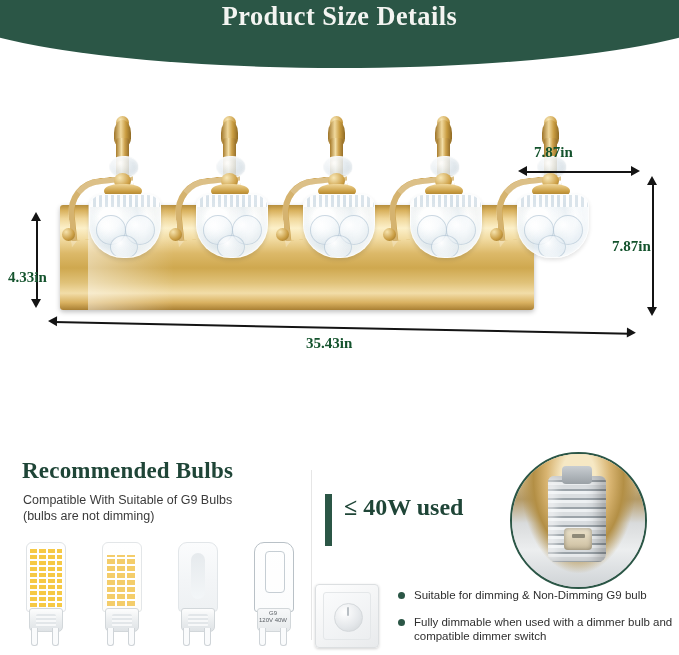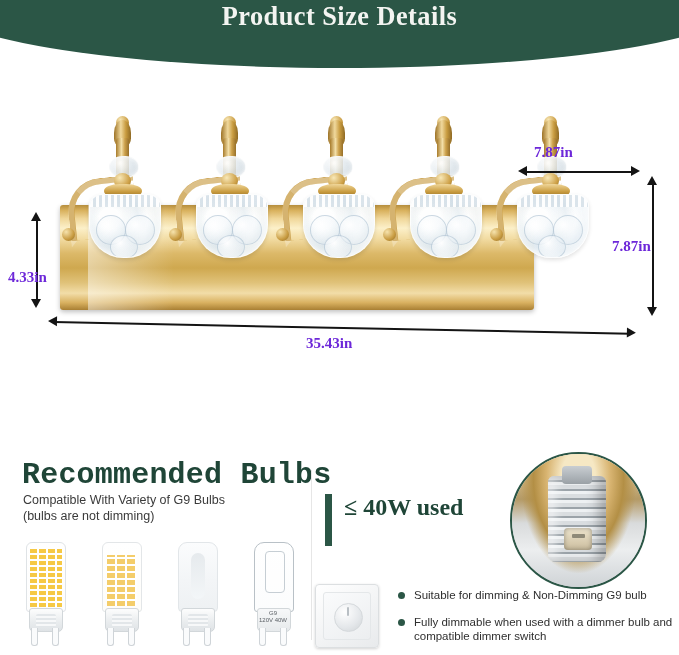--- a/index.html
+++ b/index.html
@@ -127,21 +127,21 @@
     background:radial-gradient(circle at 35% 32%,rgba(255,255,255,.95),rgba(222,233,241,.35) 70%);
   }
   .lamp .shade .f1{left:6px;top:20px;width:28px;height:28px;}
   .lamp .shade .f2{left:35px;top:20px;width:28px;height:28px;}
   .lamp .shade .f3{left:20px;top:40px;width:26px;height:22px;}
 
   
   .dim-label{
     position:absolute;
     font-family:"Liberation Serif", serif;
-    font-weight:bold;font-size:15px;color:#6d28d9;
+    font-weight:bold;font-size:15px;color:#14532d;
     white-space:nowrap;
   }
   .dim-v{position:absolute;width:13px;}
   .dim-v .shaft{position:absolute;left:6px;top:6px;bottom:6px;width:1.6px;background:#141414;}
   .dim-v .head-up,.dim-v .head-dn{
     position:absolute;left:1px;width:0;height:0;
     border-left:5.5px solid transparent;border-right:5.5px solid transparent;
   }
   .dim-v .head-up{top:0;border-bottom:9px solid #141414;}
   .dim-v .head-dn{bottom:0;border-top:9px solid #141414;}
@@ -150,22 +150,22 @@
   .dim-h .head-l,.dim-h .head-r{
     position:absolute;top:1px;width:0;height:0;
     border-top:5.5px solid transparent;border-bottom:5.5px solid transparent;
   }
   .dim-h .head-l{left:0;border-right:9px solid #141414;}
   .dim-h .head-r{right:0;border-left:9px solid #141414;}
 
   
   .rec-title{
     position:absolute;left:22px;top:458px;
-    font-family:Liberation Mono, monospace;font-weight:bold;
-    font-size:30px;color:#1f4537;letter-spacing:.2px;
+    font-family:Liberation Serif, serif;font-weight:bold;
+    font-size:23px;color:#1f4537;letter-spacing:.2px;
   }
   .rec-sub{
     position:absolute;left:23px;top:492px;
     font-size:12.5px;color:#3a3a3a;line-height:16px;
   }
   .bulbs{position:absolute;left:14px;top:540px;width:290px;height:105px;}
   .bulb{position:absolute;width:62px;height:105px;}
 
   .bulb .glass{position:absolute;left:12px;top:2px;width:38px;height:68px;border-radius:6px 6px 3px 3px;}
   .bulb .base{
@@ -424,21 +424,21 @@
 
   <div class="dim-h" style="left:48px;top:315px;width:588px;transform:rotate(1.15deg);transform-origin:left center;">
     <span class="head-l"></span>
     <span class="shaft"></span>
     <span class="head-r"></span>
   </div>
   <div class="dim-label" style="left:306px;top:335px;">35.43in</div>
 
   <div class="rec-title">Recommended Bulbs</div>
   <div class="rec-sub">
-    <div>Compatible With Variety of G9 Bulbs</div>
+    <div>Compatible With Suitable of G9 Bulbs</div>
     <div>(bulbs are not dimming)</div>
   </div>
 
   <div class="bulbs">
     <div class="bulb led-warm" style="left:0px;">
       <div class="glass">
           <div class="chips"></div>
         </div>
       <div class="base">
           <div class="ridge"></div>

